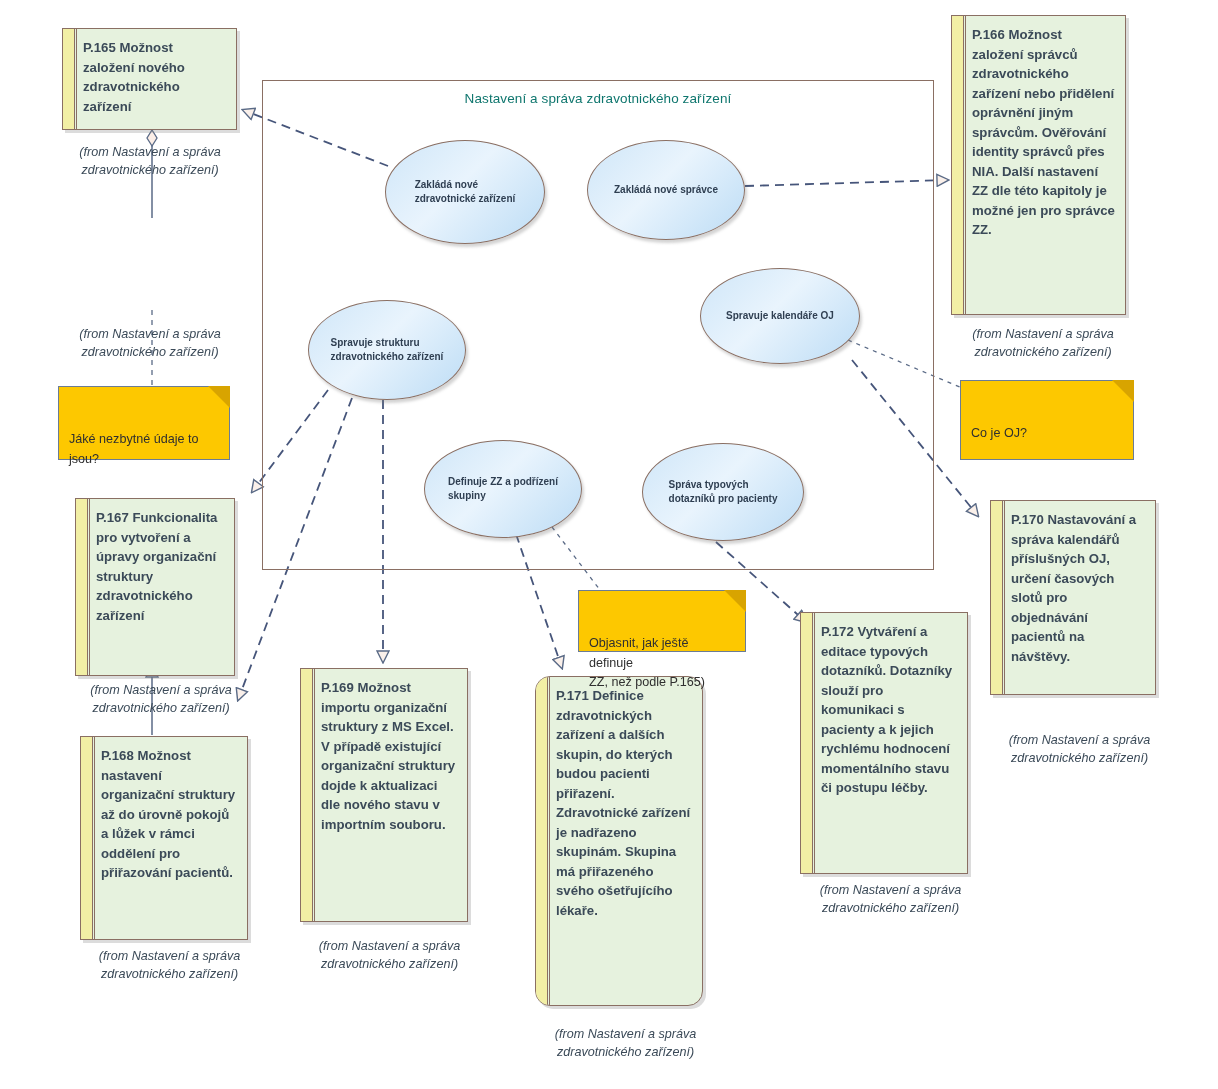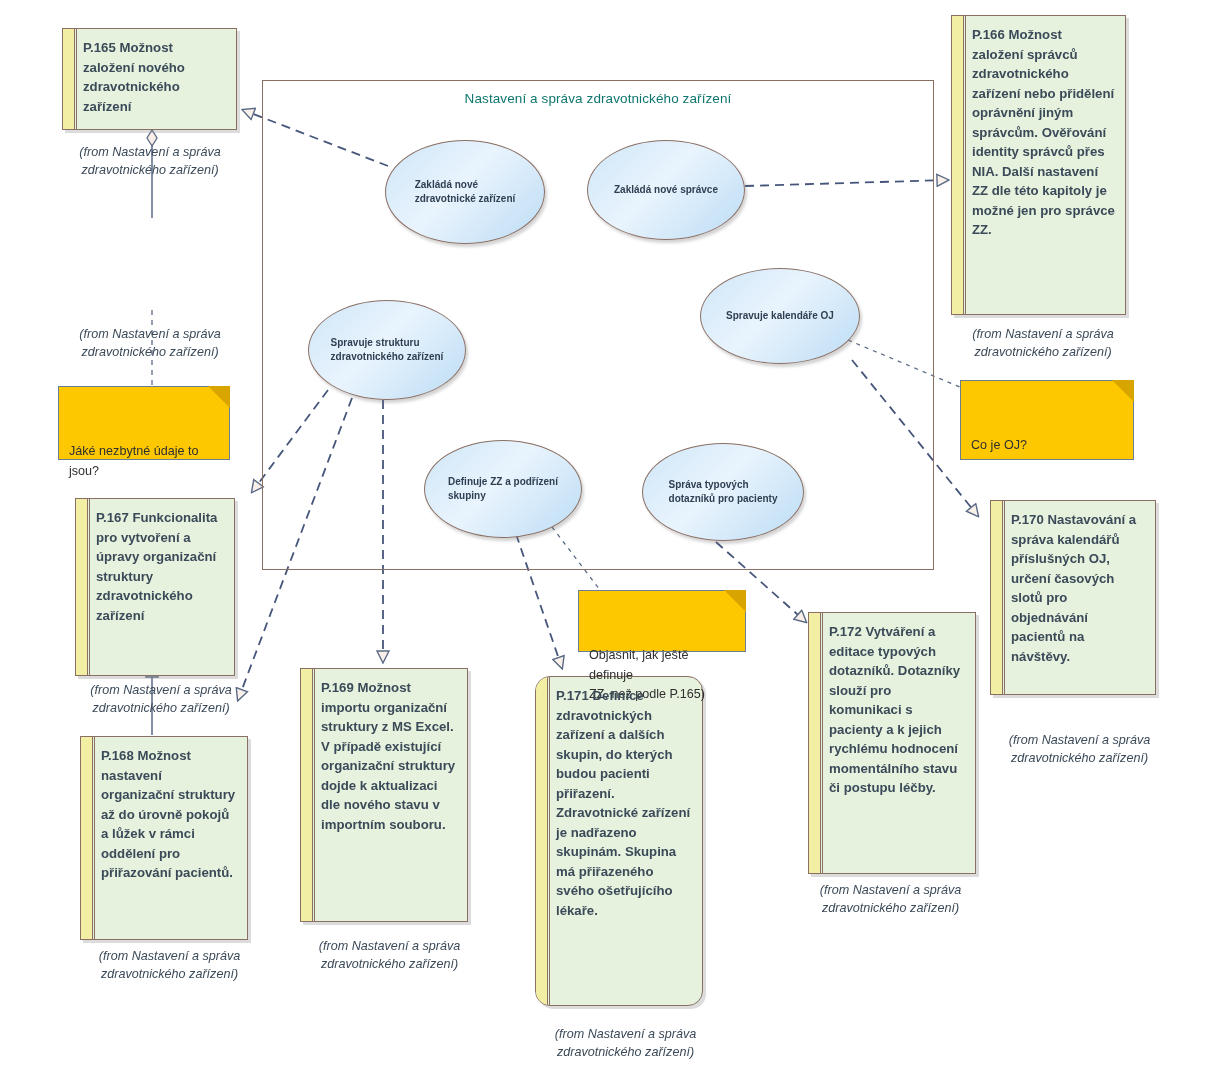--- a/index.html
+++ b/index.html
@@ -76,21 +76,21 @@
     text-align: center;
     white-space: pre-line;
   }
 
   
   .note {
     position: absolute;
     box-sizing: border-box;
     background: #fdc800;
     border: 1px solid #6b7c95;
-    padding: 16px 12px 8px 10px;
+    padding: 4px 12px 8px 10px;
     font-size: 12.6px;
     color: #2f2f2f;
     line-height: 1.55;
     white-space: pre-line;
   }
   .note-fold {
     position: absolute;
     top: -1px; right: -1px;
     width: 0; height: 0;
     border-left: 22px solid transparent;
@@ -263,21 +263,21 @@
   </div>
   <div class="from-label" style="left:982px; top:732px; width:195px;">(from Nastavení a správa
 zdravotnického zařízení)</div>
 
   <div class="req" style="left:535px; top:676px; width:168px; height:330px;border-radius:15px;">
     <span class="req-text">P.171  Definice zdravotnických zařízení a dalších skupin, do kterých budou pacienti přiřazení. Zdravotnické zařízení je nadřazeno skupinám. Skupina má přiřazeného svého ošetřujícího lékaře.</span>
   </div>
   <div class="from-label" style="left:528px; top:1026px; width:195px;">(from Nastavení a správa
 zdravotnického zařízení)</div>
 
-  <div class="req" style="left:800px; top:612px; width:168px; height:262px;margin-left:8px;">
+  <div class="req" style="left:800px; top:612px; width:168px; height:262px;">
     <span class="req-text">P.172  Vytváření a editace typových dotazníků. Dotazníky slouží pro komunikaci s pacienty a k jejich rychlému hodnocení momentálního stavu či postupu léčby.</span>
   </div>
   <div class="from-label" style="left:793px; top:882px; width:195px;">(from Nastavení a správa
 zdravotnického zařízení)</div>
 
   <div class="note" style="left:58px; top:386px; width:172px; height:74px;">
     <span class="note-fold"></span>
     <span>Jáké nezbytné údaje to
 jsou?</span>
   </div>

